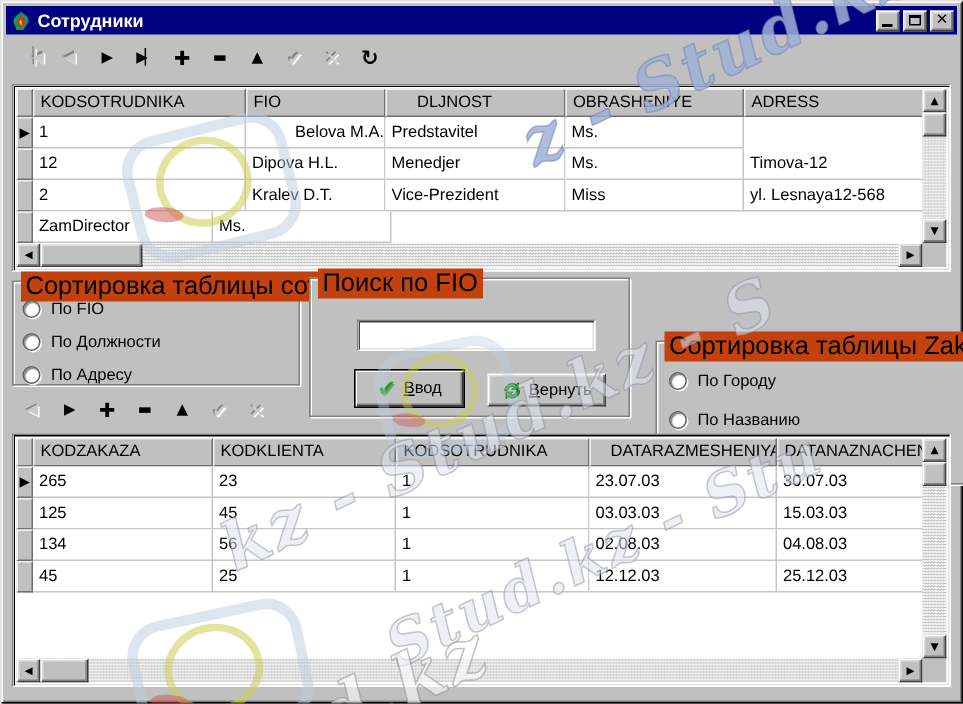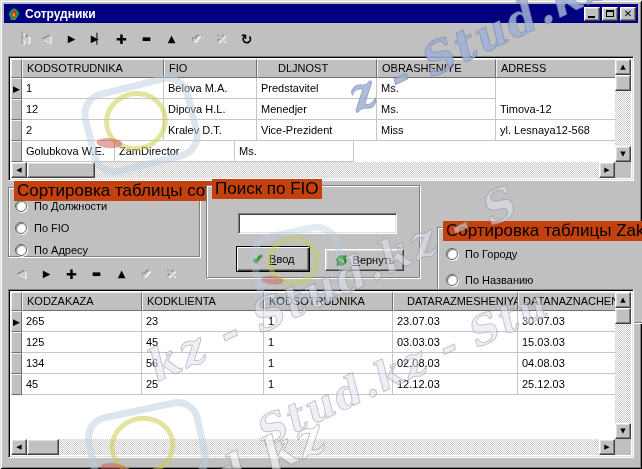--- a/index.html
+++ b/index.html
@@ -229,21 +229,21 @@
           <div class="hcell" style="width: 119px;">OBRASHENIYE</div>
           <div class="hcell" style="width: 121px;">ADRESS</div>
         </div>
       <div class="grid-rows">
           <div class="grow active">
             <div class="icell">
               <span>▶</span>
             </div>
             <div class="cells">
               <div class="dcell" style="width: 142px;">1</div>
-              <div class="dcell" style="width: 93px;">Belova M.A.</div>
+              <div class="dcell" style="width: 93px; text-align: right;">Belova M.A.</div>
               <div class="dcell" style="width: 120px;">Predstavitel</div>
               <div class="dcell" style="width: 119px;">Ms.</div>
             </div>
           </div>
           <div class="grow">
             <div class="icell"></div>
             <div class="cells">
               <div class="dcell" style="width: 142px;">12</div>
               <div class="dcell" style="width: 93px;">Dipova H.L.</div>
               <div class="dcell" style="width: 120px;">Menedjer</div>
@@ -257,21 +257,20 @@
               <div class="dcell" style="width: 142px;">2</div>
               <div class="dcell" style="width: 93px;">Kralev D.T.</div>
               <div class="dcell" style="width: 120px;">Vice-Prezident</div>
               <div class="dcell" style="width: 119px;">Miss</div>
               <div class="dcell" style="width: 121px;">yl. Lesnaya12-568</div>
             </div>
           </div>
           <div class="grow">
             <div class="icell"></div>
             <div class="cells">
-              <div class="dcell" style="width: 93px;">Golubkova W.E.</div>
               <div class="dcell" style="width: 120px;">ZamDirector</div>
               <div class="dcell" style="width: 119px;">Ms.</div>
             </div>
           </div>
         </div>
       <div class="vsb dither">
         <div class="sb-btn sb-up">
             <span>▲</span>
           </div>
         <div class="sb-thumb"></div>
@@ -290,25 +289,25 @@
       </div>
       <div class="sb-corner"></div>
     </div>
   </div>
 
   <div class="groupbox" style="left:8px; top:187px; width:192px; height:70px;">
     <span class="gb-title">Сортировка таблицы сотрудники</span>
     <div class="radios-employees">
         <div class="radio-row">
           <span class="radio-circle"></span>
+          <span class="radio-label">По FIO</span>
+        </div>
+        <div class="radio-row">
+          <span class="radio-circle"></span>
           <span class="radio-label">По Должности</span>
-        </div>
-        <div class="radio-row">
-          <span class="radio-circle"></span>
-          <span class="radio-label">По FIO</span>
         </div>
         <div class="radio-row">
           <span class="radio-circle"></span>
           <span class="radio-label">По Адресу</span>
         </div>
       </div>
   </div>
 
   <div class="groupbox" style="left:206px; top:185px; width:214px; height:93px;">
     <span class="gb-title">Поиск по FIO</span>

